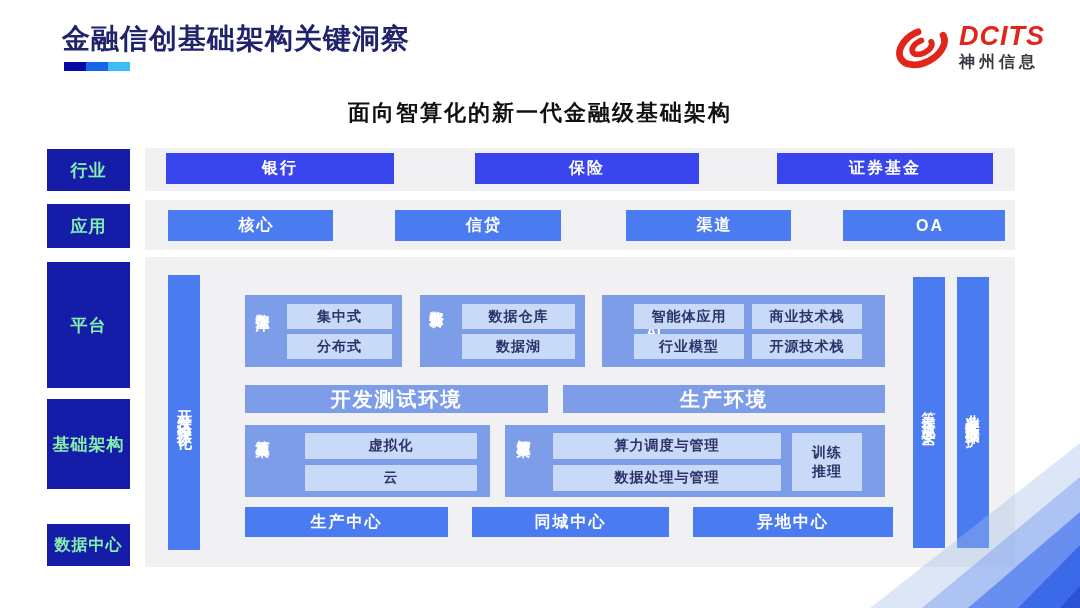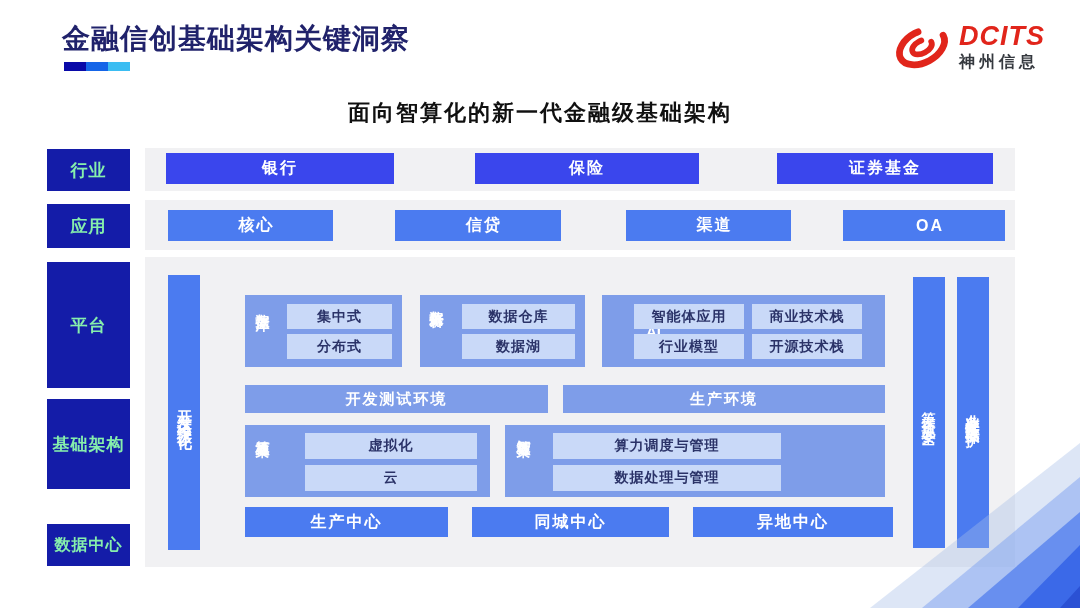--- a/index.html
+++ b/index.html
@@ -30,21 +30,21 @@
 
   
   .strip{position:absolute;left:145px;width:870px;background:#f1f1f3;}
   .strip1{top:148px;height:43px;}
   .strip2{top:200px;height:50px;}
   .panel{position:absolute;left:145px;top:257px;width:870px;height:310px;background:#f1f1f3;}
 
   .box{position:absolute;display:flex;align-items:center;justify-content:center;color:#fff;font-weight:bold;}
   .b-industry{background:#3a46ed;font-size:16px;letter-spacing:2px;}
   .b-app{background:#4b7bf0;font-size:16px;letter-spacing:2px;padding-left:12px;}
-  .b-mid{background:#7e9de9;font-size:15px;letter-spacing:2px;}
+  .b-mid{background:#7e9de9;font-size:20px;letter-spacing:2px;}
   .b-center{background:#4b7bf0;font-size:16px;letter-spacing:2px;}
 
   .vbar{position:absolute;background:#4b7bf0;color:#fff;font-weight:bold;font-size:15px;
         writing-mode:vertical-rl;text-orientation:upright;display:flex;align-items:center;justify-content:center;letter-spacing:4px;}
 
   .group{position:absolute;background:#7e9de9;}
   .group-label{position:absolute;color:#fff;font-weight:bold;font-size:14px;
         writing-mode:vertical-rl;text-orientation:upright;letter-spacing:1px;line-height:1;}
   .inner{position:absolute;background:#c9d9f8;color:#2b3368;font-weight:bold;font-size:14px;
         display:flex;align-items:center;justify-content:center;letter-spacing:1px;}
@@ -131,20 +131,24 @@
     <div class="group" style="left:100px;top:168px;width:245px;height:72px;">
       <div class="group-label" style="left:11px;top:4px;height:64px;">通算框架</div>
       <div class="inner" style="left:60px;top:8px;width:172px;height:26px;">虚拟化</div>
       <div class="inner" style="left:60px;top:40px;width:172px;height:26px;">云</div>
     </div>
 
     <div class="group" style="left:360px;top:168px;width:380px;height:72px;">
       <div class="group-label" style="left:12px;top:4px;height:64px;">智算框架</div>
       <div class="inner" style="left:48px;top:8px;width:228px;height:26px;">算力调度与管理</div>
       <div class="inner" style="left:48px;top:40px;width:228px;height:26px;">数据处理与管理</div>
+      <div class="side-box" style="left:287px;top:8px;width:70px;height:58px;">
+        <span>训练</span>
+        <span>推理</span>
+      </div>
     </div>
 
     <div class="box b-center" style="left:100px;top:250px;width:203px;height:30px;">生产中心</div>
     <div class="box b-center" style="left:327px;top:250px;width:197px;height:30px;">同城中心</div>
     <div class="box b-center" style="left:548px;top:250px;width:200px;height:30px;">异地中心</div>
 
     <div class="vbar" style="left:768px;top:20px;width:32px;height:271px;font-size:14px;">等保合规安全</div>
     <div class="vbar" style="left:812px;top:20px;width:32px;height:271px;font-size:14px;letter-spacing:2px;">业务连续性及数据保护</div>
   </div>
 

